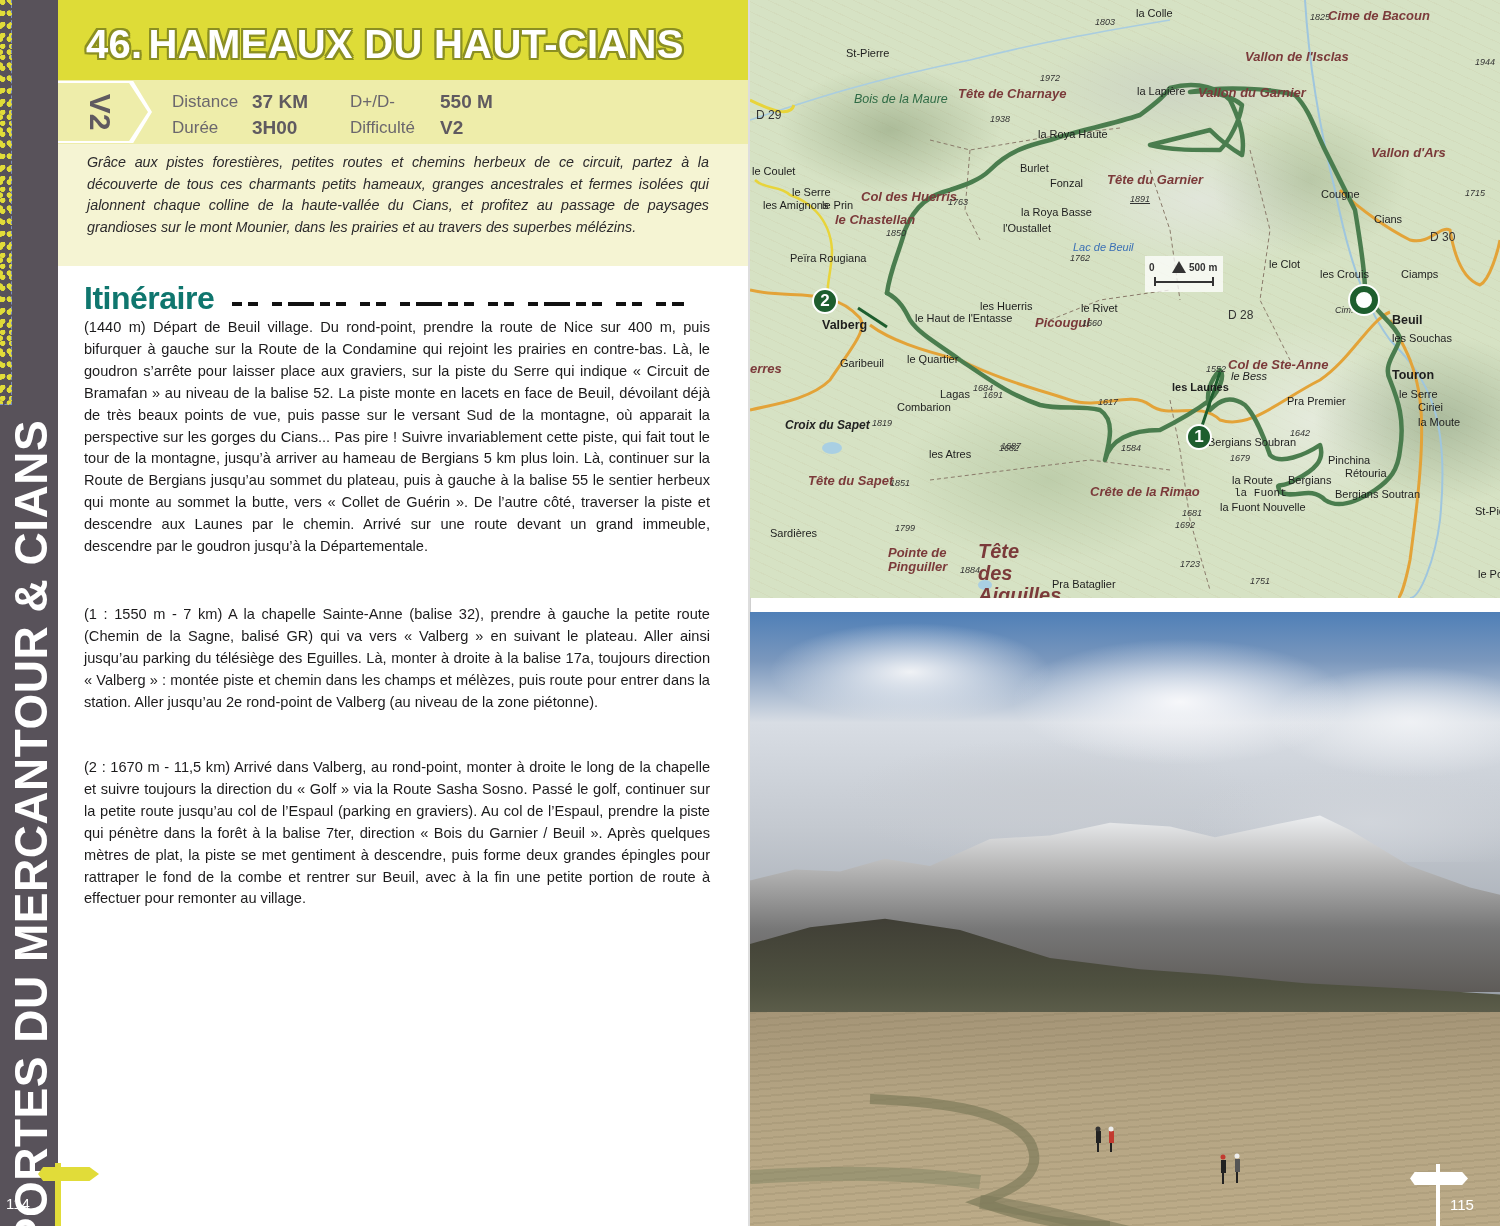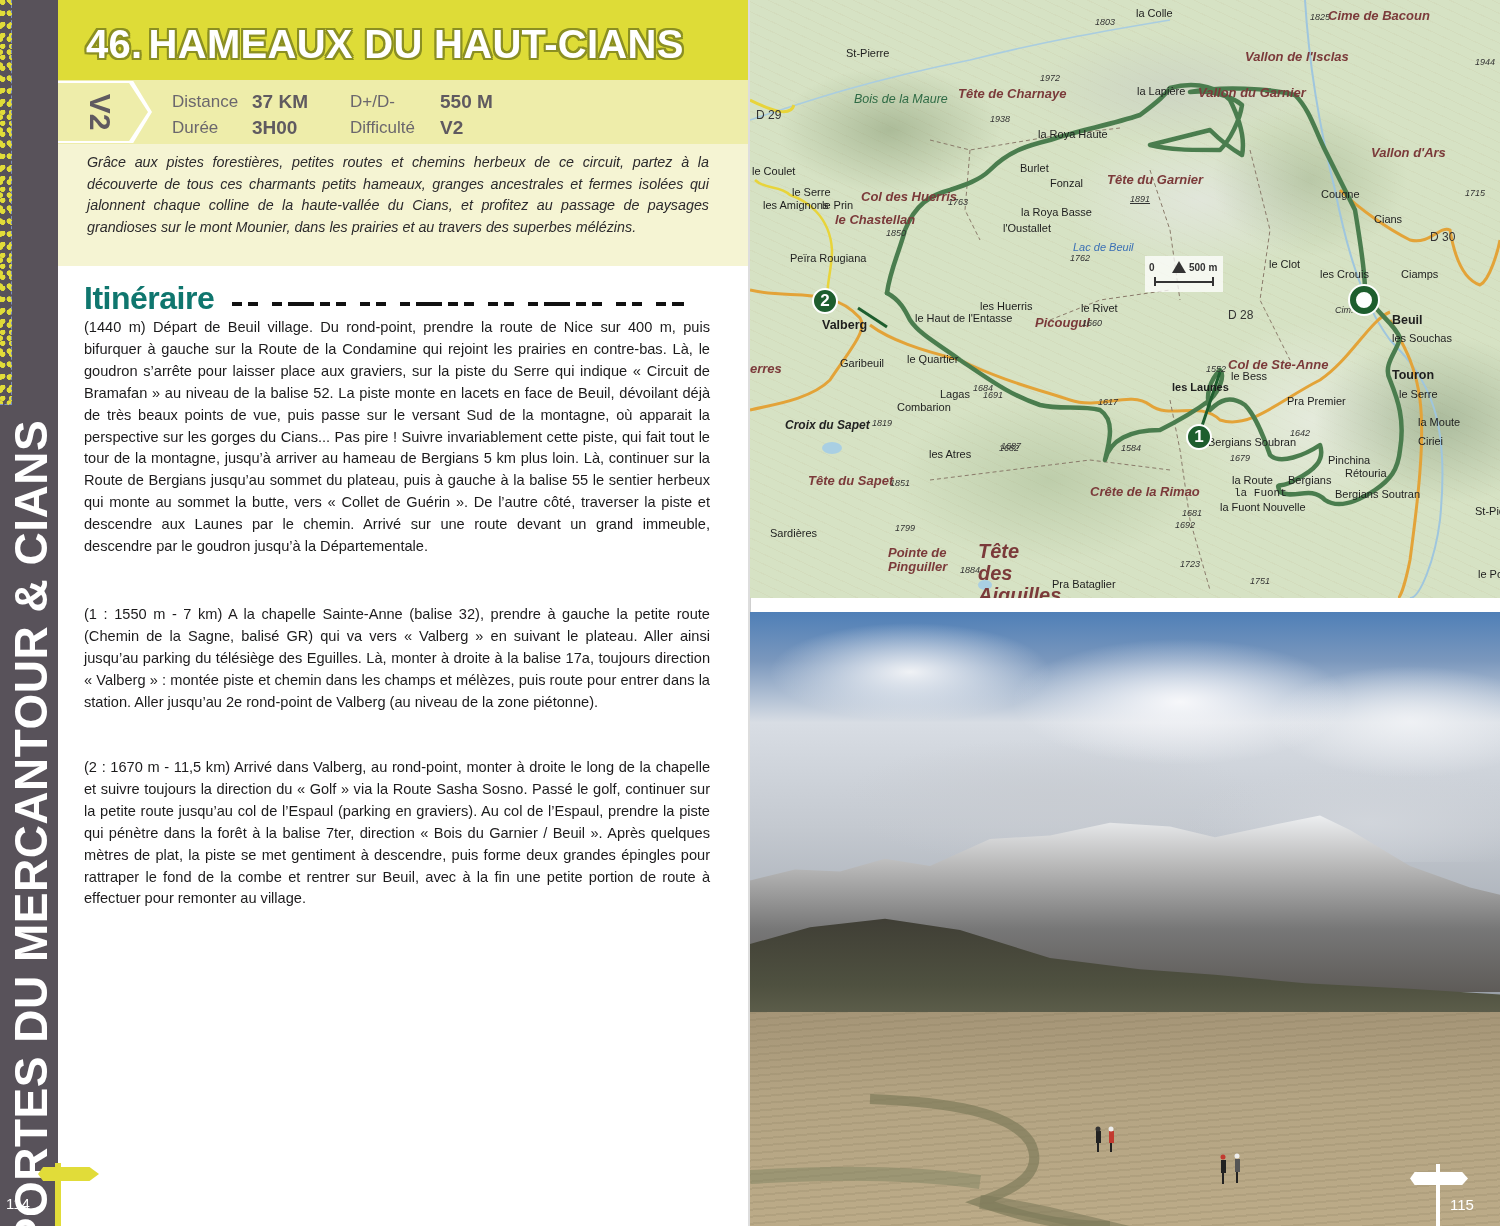--- a/index.html
+++ b/index.html
@@ -311,27 +311,27 @@
   <span class="map-label road" style="left:478px;top:308px;">D 28</span>
   <span class="map-label" style="left:90px;top:357px;">Garibeuil</span>
   <span class="map-label" style="left:157px;top:353px;">le Quartier</span>
   <span class="map-label big" style="left:0px;top:361px;">erres</span>
   <span class="map-label alt" style="left:223px;top:383px;text-align:center;">1684</span>
   <span class="map-label" style="left:190px;top:388px;">Lagas</span>
   <span class="map-label alt" style="left:233px;top:390px;">1691</span>
   <span class="map-label alt" style="left:348px;top:397px;">1617</span>
   <span class="map-label big" style="left:478px;top:357px;">Col de Ste-Anne</span>
   <span class="map-label alt" style="left:456px;top:364px;">1552</span>
-  <span class="map-label" style="left:481px;top:370px;">le Bess</span>
+  <span class="map-label" style="left:481px;top:370px;font-style:italic;">le Bess</span>
   <span class="map-label bold" style="left:642px;top:368px;">Touron</span>
   <span class="map-label" style="left:147px;top:401px;">Combarion</span>
   <span class="map-label bold" style="left:422px;top:381px;font-size:11px;">les Launes</span>
   <span class="map-label" style="left:537px;top:395px;">Pra Premier</span>
   <span class="map-label" style="left:649px;top:388px;">le Serre</span>
-  <span class="map-label" style="left:668px;top:401px;margin-top:34px;">Ciriei</span>
+  <span class="map-label" style="left:668px;top:401px;">Ciriei</span>
   <span class="map-label dark-it" style="left:35px;top:418px;">Croix du Sapet</span>
   <span class="map-label alt" style="left:122px;top:418px;">1819</span>
   <span class="map-label alt" style="left:540px;top:428px;">1642</span>
   <span class="map-label" style="left:668px;top:416px;">la Moute</span>
   <span class="map-label" style="left:179px;top:448px;">les Atres</span>
   <span class="map-label alt" style="left:223px;top:441px;margin-left:28px;">1687</span>
   <span class="map-label alt" style="left:249px;top:443px;">1682</span>
   <span class="map-label alt" style="left:371px;top:443px;">1584</span>
   <span class="map-label" style="left:458px;top:436px;">Bergians Soubran</span>
   <span class="map-label alt" style="left:480px;top:453px;">1679</span>

